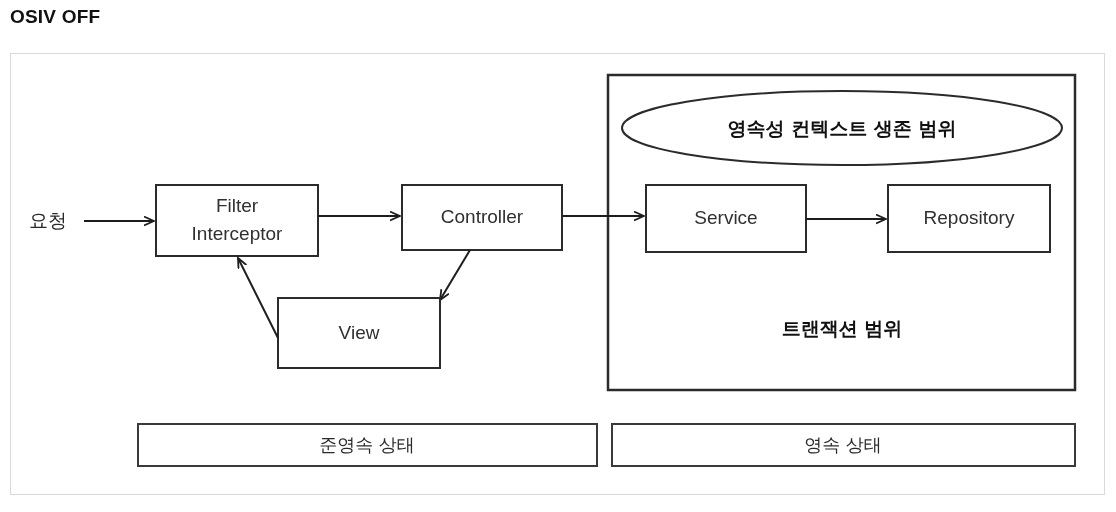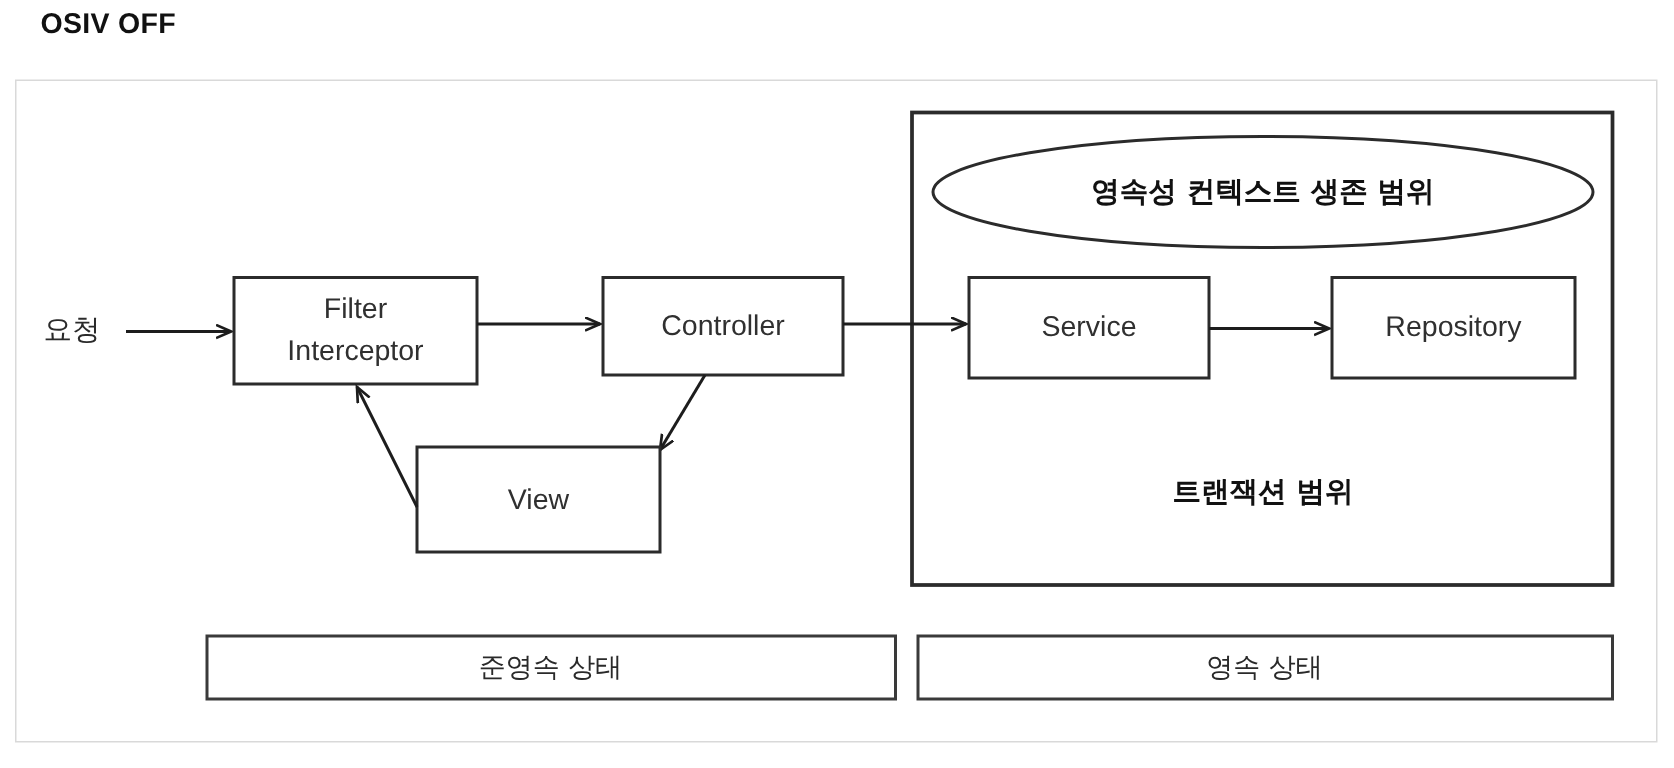--- a/index.html
+++ b/index.html
@@ -19,21 +19,20 @@
   
   #page-title {
     position: absolute;
     left: 10px;
     top: 6px;
     font-size: 19px;
     font-weight: 700;
     letter-spacing: 0.2px;
     color: #111111;
     line-height: 1.2;
-    margin-left: 17px;
   }
 
   
   #diagram-frame {
     position: absolute;
     left: 10px;
     top: 53px;
     width: 1095px;
     height: 442px;
     border: 1.5px solid #d9d9d9;

